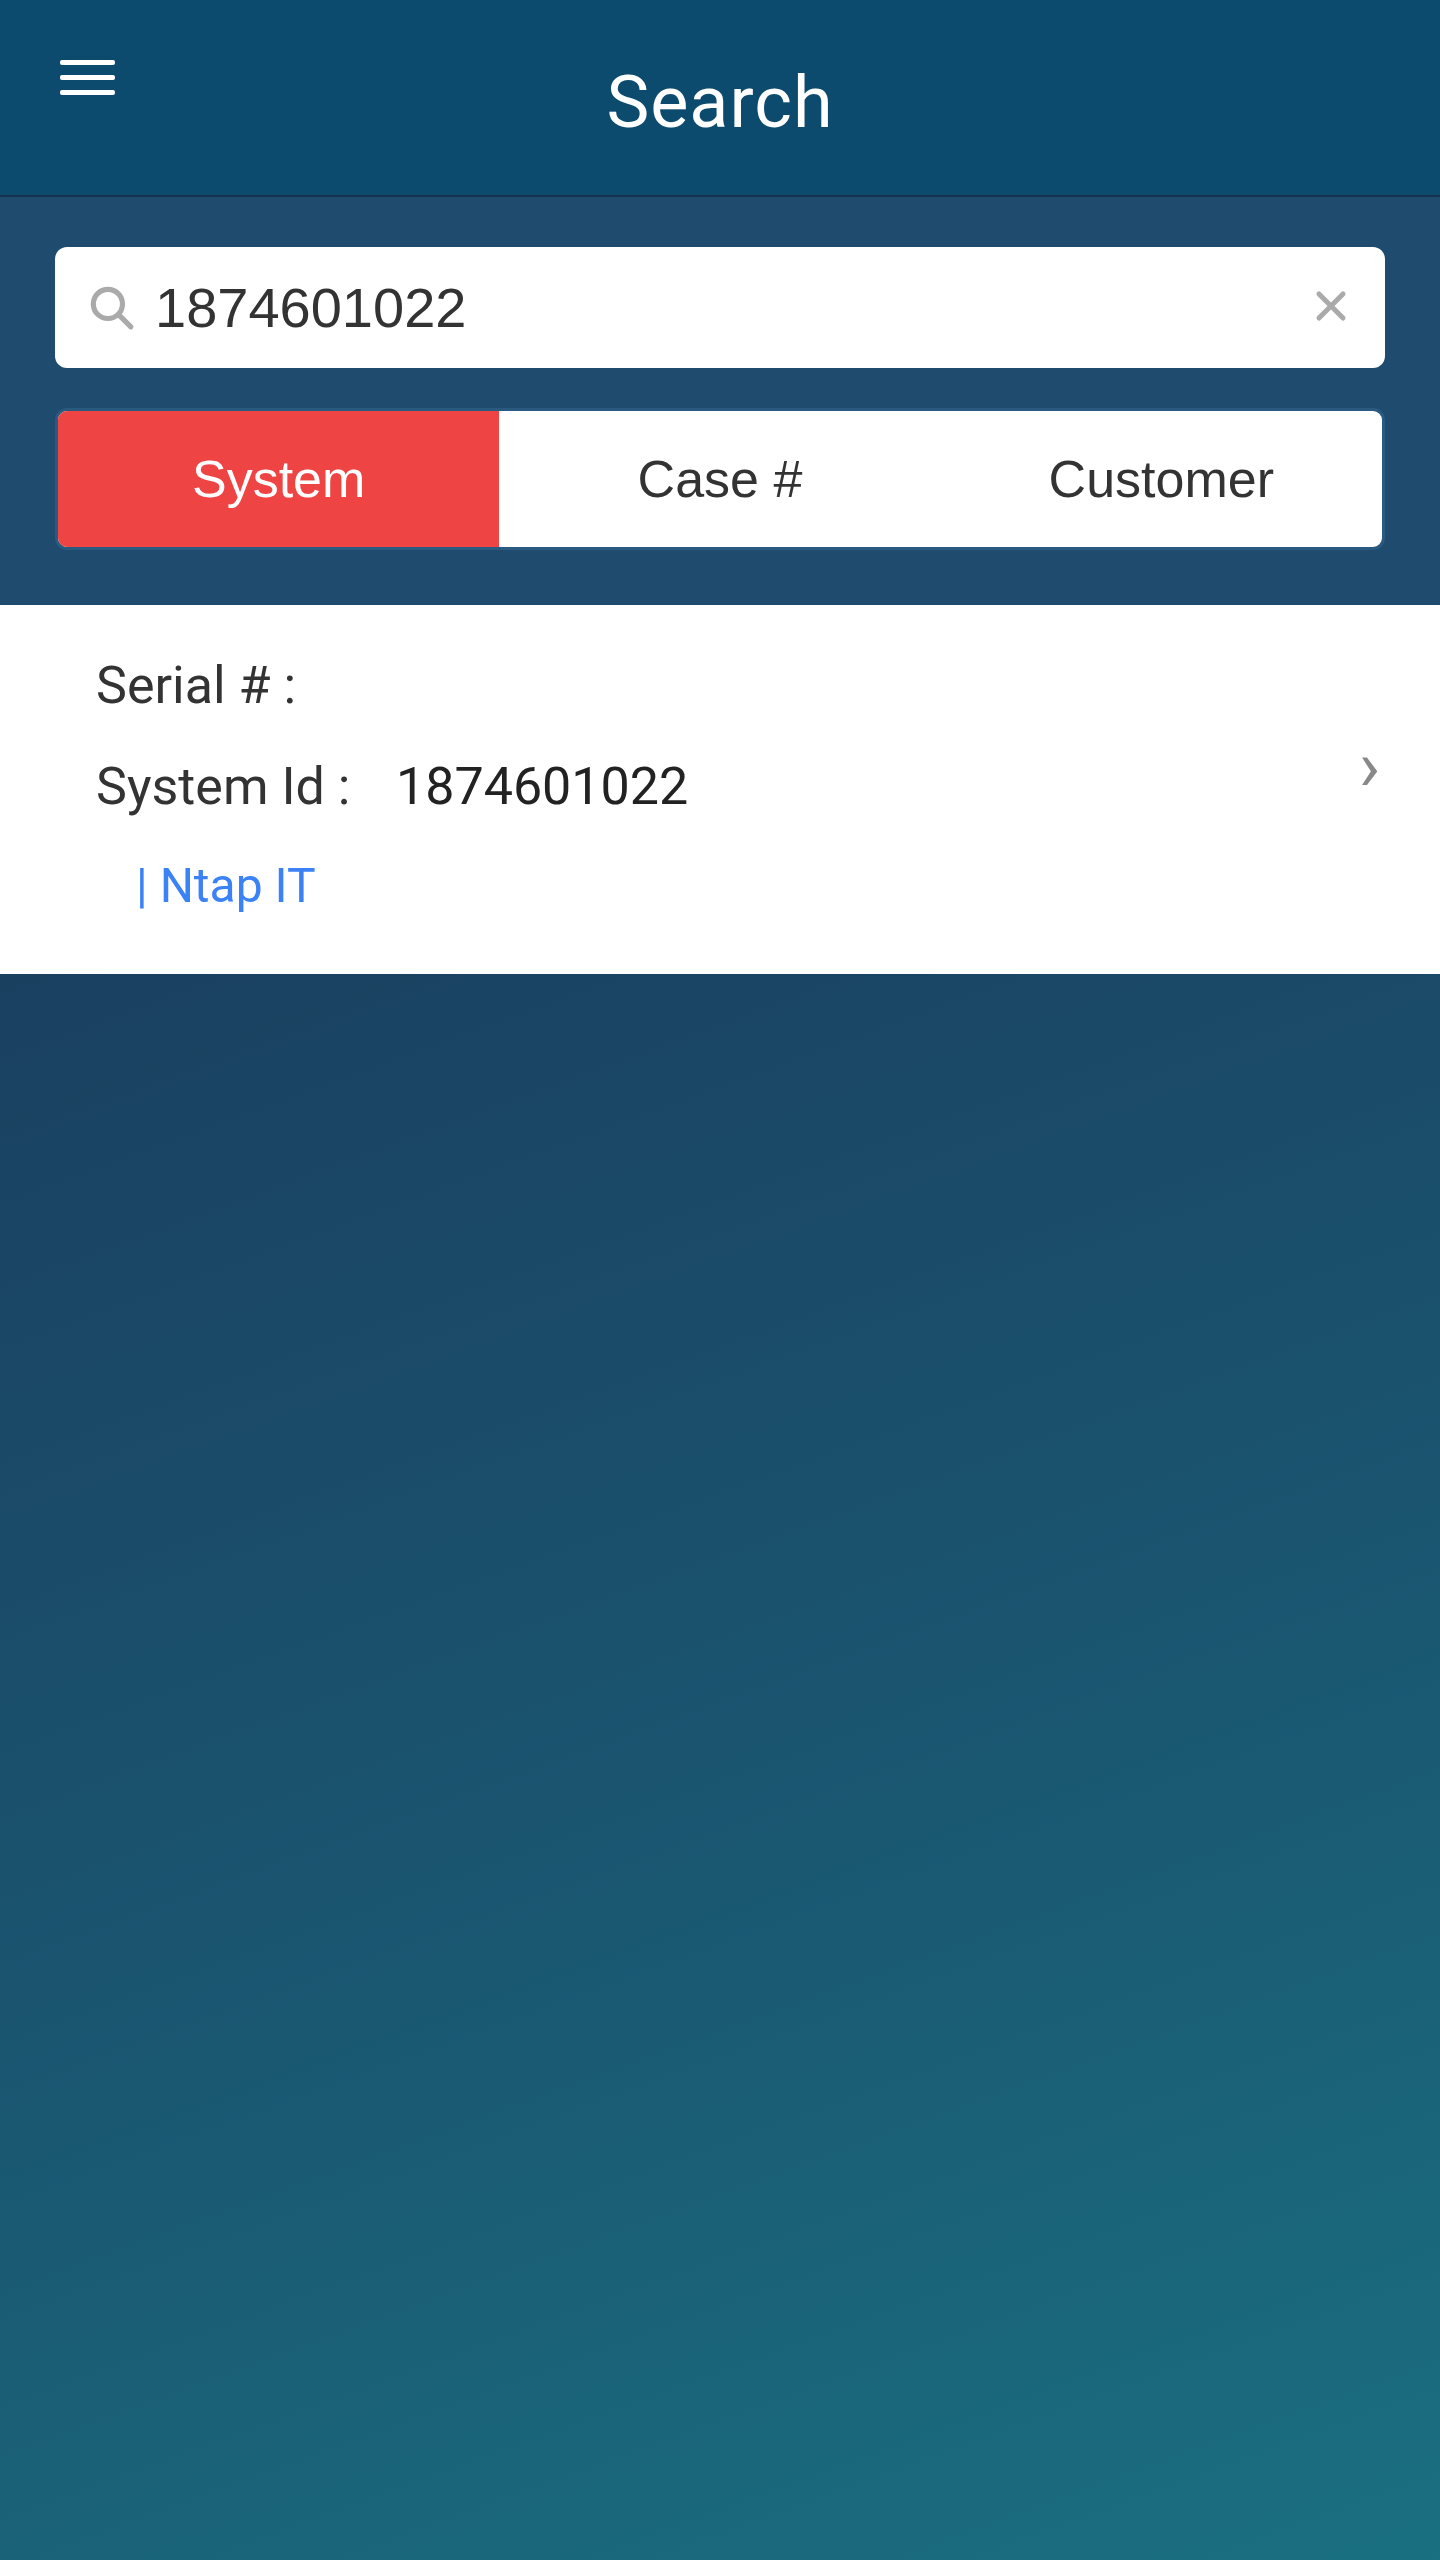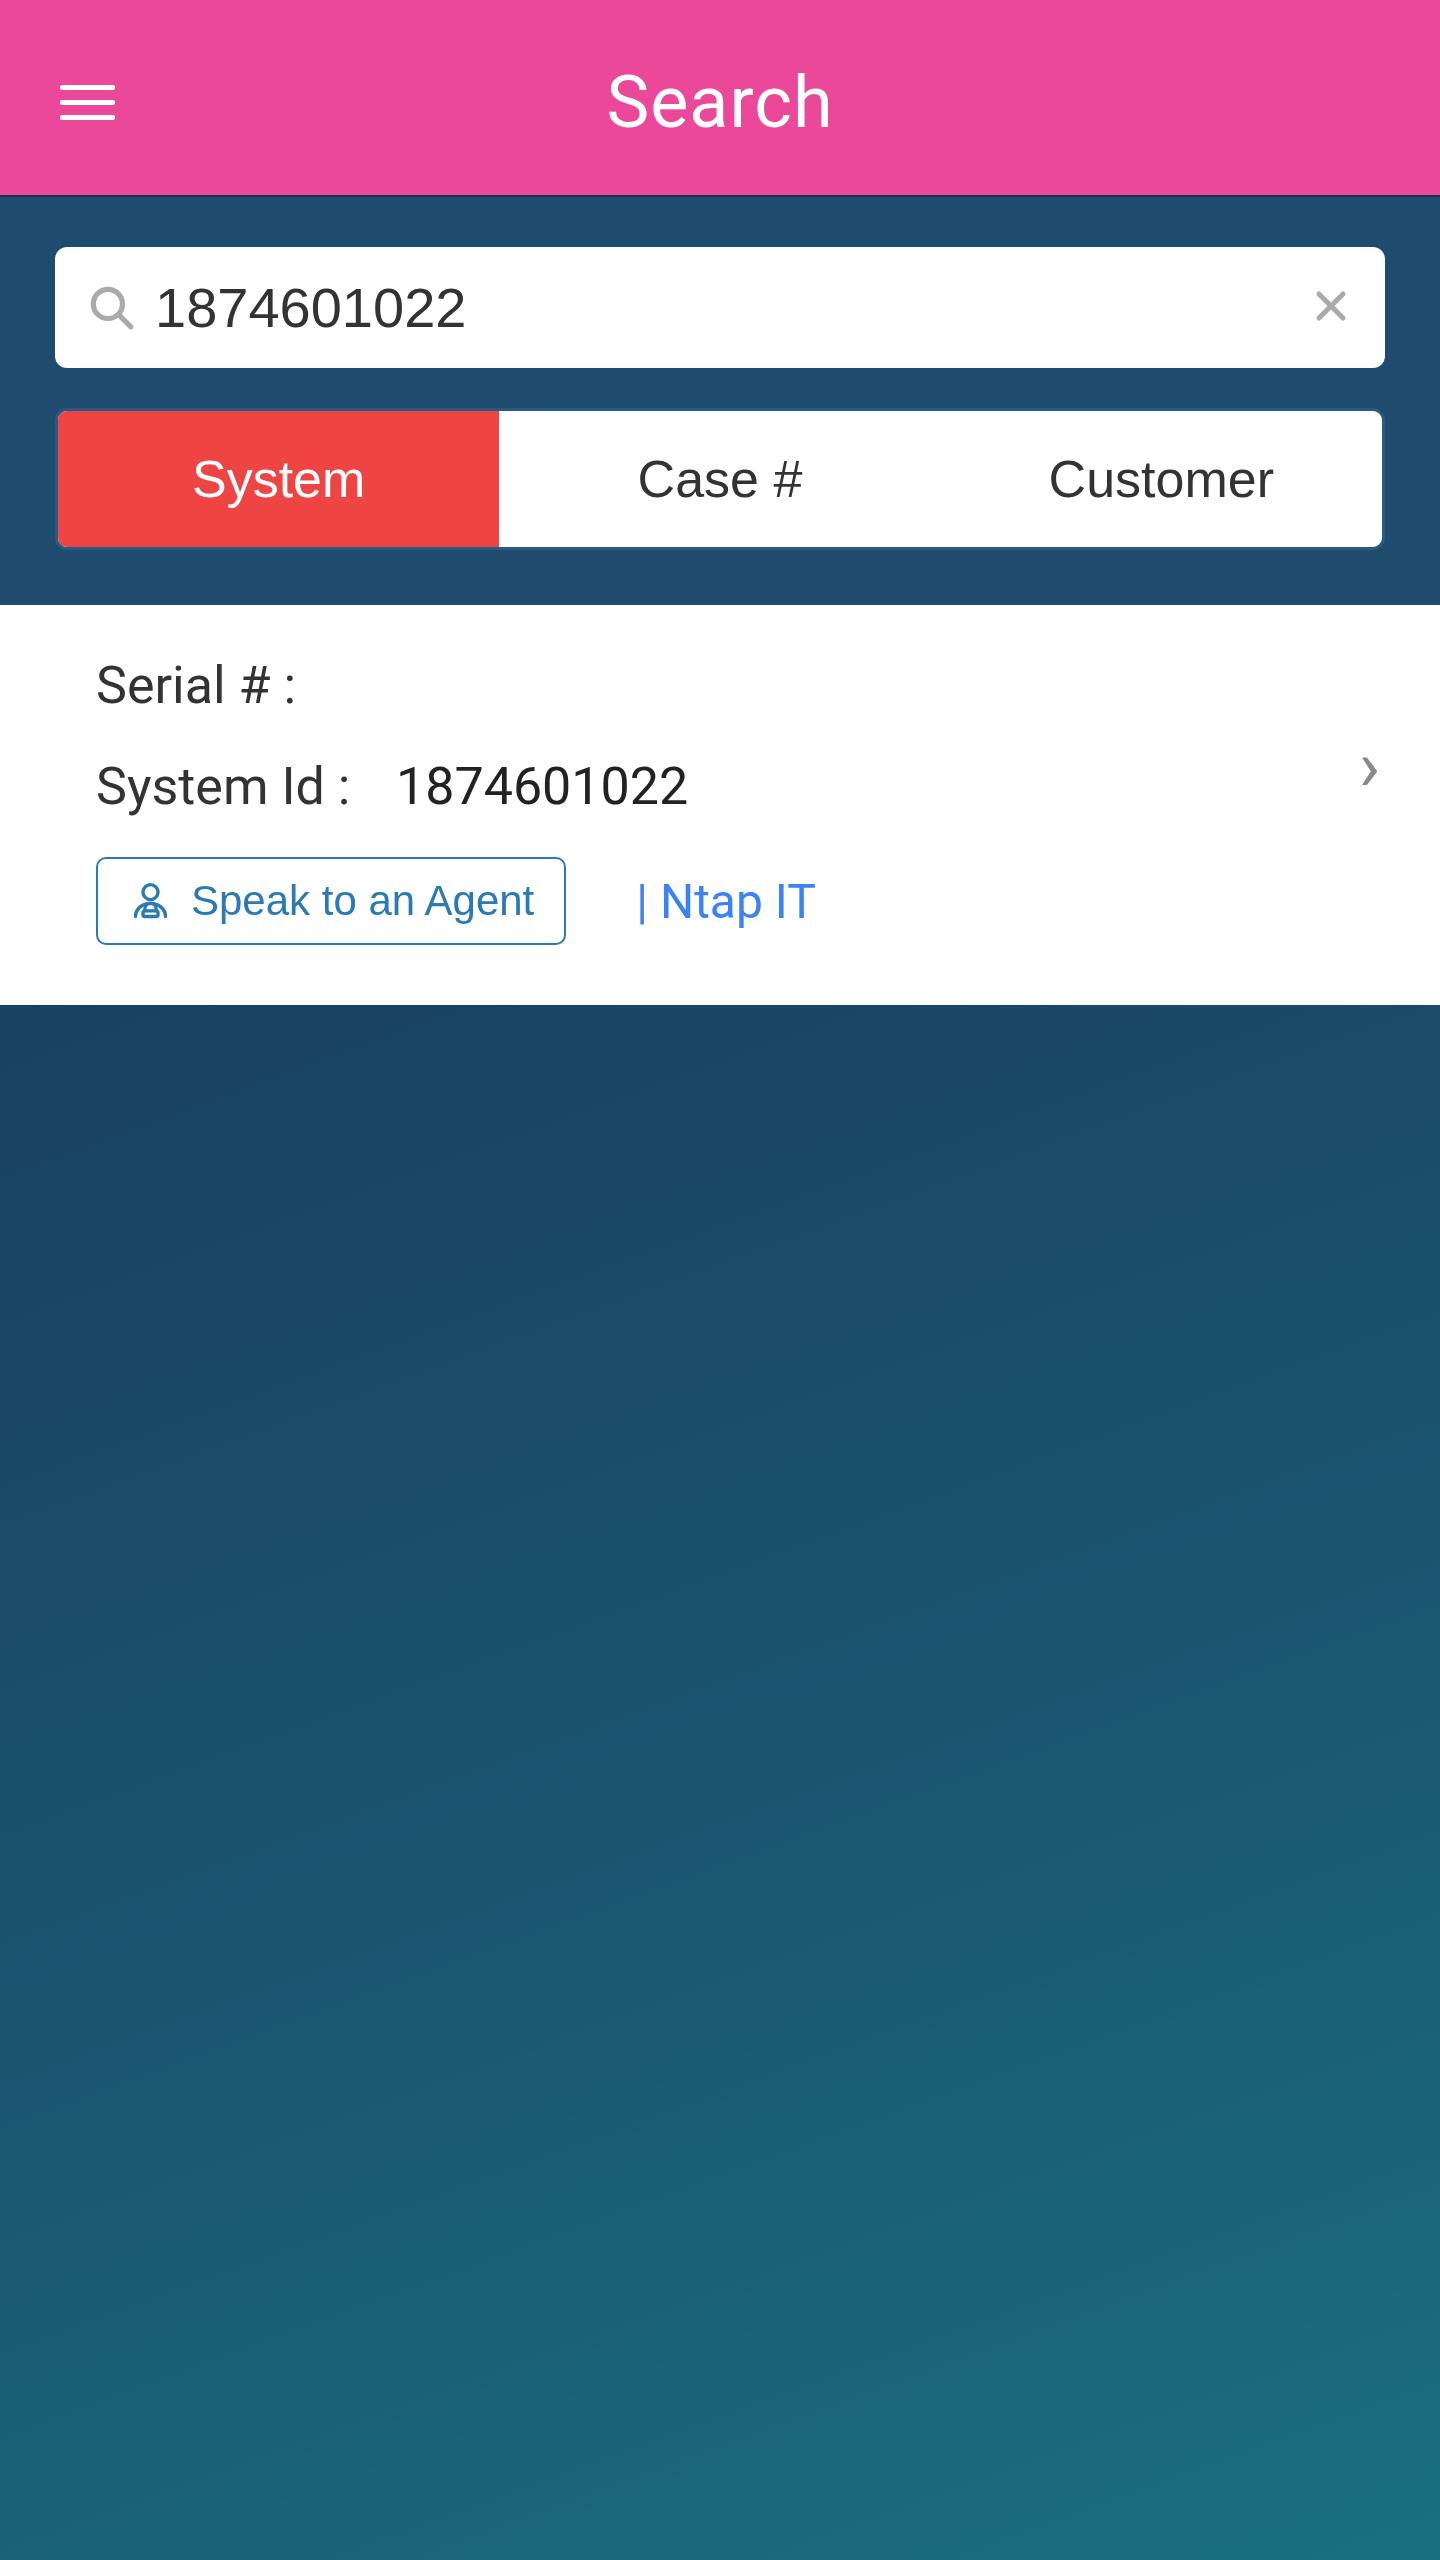--- a/index.html
+++ b/index.html
@@ -19,24 +19,23 @@
       background: linear-gradient(160deg, #1a3a5c 0%, #1d4d6b 40%, #1a6070 70%, #1d7a80 100%);
       min-height: 2560px;
       width: 1440px;
       margin: 0 auto;
       display: flex;
       flex-direction: column;
     }
 
     
     .header {
-      background-color: #ec4899;
+      background-color: #0c4a6e;
       padding: 60px 60px 50px 60px;
       display: flex;
-      align-items: center;
       justify-content: center;
       position: relative;
       border-bottom: 2px solid #16324f;
     }
 
     .hamburger-icon {
       position: absolute;
       left: 60px;
       display: flex;
       flex-direction: column;
@@ -257,28 +256,19 @@
     <span class="result-label">Serial # :</span>
   </div>
 
   <div class="result-row result-card">
     <span class="result-label">System Id :</span>
     <span class="result-value">1874601022</span>
     <span class="chevron-right">›</span>
   </div>
 
   <div class="action-row">
-    <button class="speak-agent-btn">
-      <svg class="agent-icon" viewBox="0 0 24 24" fill="none" stroke="#2a7ab5" stroke-width="1.8" stroke-linecap="round" stroke-linejoin="round">
-        <circle cx="12" cy="7" r="4"></circle>
-        <path d="M4 20c0-4 3.6-7 8-7s8 3 8 7"></path>
-        <path d="M9 17v-1a3 3 0 0 1 6 0v1"></path>
-        <rect x="8" y="17" width="8" height="3" rx="1"></rect>
-      </svg>
-      <span>Speak to an Agent</span>
-    </button>
     <span class="divider-char"></span>
     <span class="customer-label">| Ntap IT</span>
   </div>
 
 </div>
 
 <div class="bg-fill"></div>
 
 </body></html>

